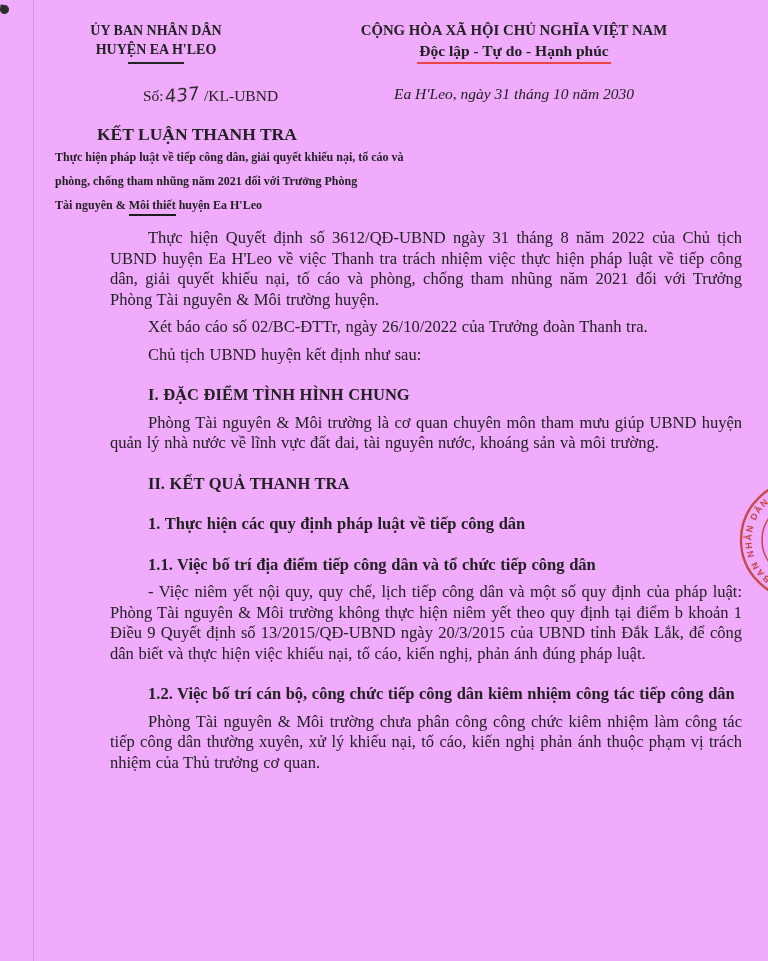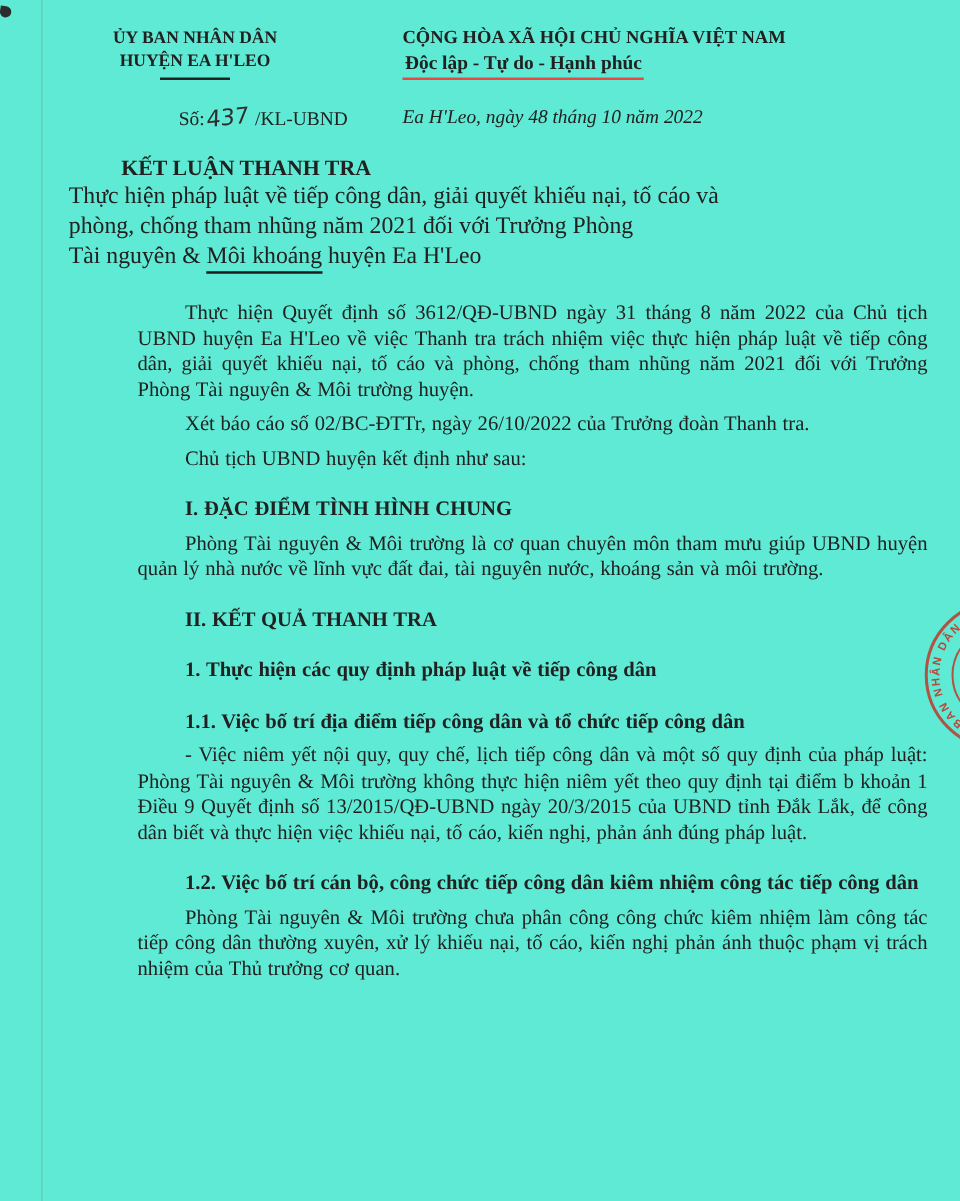--- a/index.html
+++ b/index.html
@@ -1,20 +1,20 @@
 <!DOCTYPE html>
 <html><head>
 <meta charset="utf-8">
 <style>
   html,body { margin:0; padding:0; background:#e8e8e4; }
   .page {
     position: relative;
     width: 768px; height: 961px;
     margin: 0 auto;
-    background: #5eead4;
+    background: #f0abfc;
     overflow: hidden;
     font-family: "Liberation Serif", "DejaVu Serif", serif;
     color: #212121;
   }
   
   .fold-line {
     position: absolute; left: 33px; top: 0; bottom: 0; width: 1px;
     background: rgba(110,110,100,0.28);
   }
   .corner-mark {
@@ -30,37 +30,37 @@
   .hdr-left-rule { width: 56px; height: 2px; background: #232323; margin: 3px auto 0; }
   .doc-number {
     position: absolute; left: 143px; top: 84px; font-size: 15.5px; white-space: nowrap;
   }
   .handwritten {
     display: inline-block; font-family: "DejaVu Sans", sans-serif;
     font-size: 18px; transform: rotate(-6deg) skewX(-8deg);
     margin: 0 5px 0 1px; color: #2e2e2e;
   }
   .hdr-right {
-    position: absolute; left: 322px; top: 22px; width: 352px; text-align: left;
+    position: absolute; left: 338px; top: 22px; width: 352px; text-align: center;
   }
   .hdr-right .nation { font-weight: bold; font-size: 14.8px; white-space: nowrap; }
   .hdr-right .motto {
     display: inline-block; font-weight: bold; font-size: 15.5px;
     border-bottom: 2px solid #ef4444; padding: 1px 2px 2px; margin-top: 2px;
     white-space: nowrap;
   }
   .hdr-right .dateline { margin-top: 21px; font-style: italic; font-size: 15.5px; white-space: nowrap; }
   
   .title-block { position: absolute; left: 82px; top: 124px; width: 600px; text-align: left; }
   .t1 { position: relative; left: 15px; font-weight: bold; font-size: 17.5px; }
-  .t-sub { position: relative; left: -27px; font-weight: normal; font-size: 19px; line-height: 24px; }
+  .t-sub { position: relative; left: -27px; font-weight: bold; font-size: 12px; line-height: 24px; }
   .t-sub:first-of-type { margin-top: 5px; }
   .u-span { border-bottom: 2px solid #1d1d1d; padding-bottom: 2px; }
   
-  .body-col { position: absolute; left: 110px; top: 240px; width: 632px;
+  .body-col { position: absolute; left: 110px; top: 228px; width: 632px;
     font-size: 16.5px; line-height: 20.5px; text-align: justify; word-spacing: 0.5px; }
   .body-col p { margin: 0 0 7px 0; text-indent: 38px; }
   .body-col p.h { font-weight: bold; margin-top: 20px; text-align: left; }
   
   .seal-svg { position: absolute; left: 722px; top: 478px; width: 100px; height: 132px; }
 </style>
 </head>
 <body>
 
 <div class="page">
@@ -72,28 +72,28 @@
     <div>ỦY BAN NHÂN DÂN</div>
     <div>HUYỆN EA H'LEO</div>
     <div class="hdr-left-rule"></div>
   </div>
 
   <div class="doc-number"><span>Số:</span><span class="handwritten">437</span><span>/KL-UBND</span></div>
 
   <div class="hdr-right">
     <div class="nation">CỘNG HÒA XÃ HỘI CHỦ NGHĨA VIỆT NAM</div>
     <div><span class="motto">Độc lập - Tự do - Hạnh phúc</span></div>
-    <div class="dateline">Ea H'Leo, ngày 48 tháng 10 năm 2022</div>
+    <div class="dateline">Ea H'Leo, ngày 31 tháng 10 năm 2030</div>
   </div>
 
   <div class="title-block">
     <div class="t1">KẾT LUẬN THANH TRA</div>
     <div class="t-sub">Thực hiện pháp luật về tiếp công dân, giải quyết khiếu nại, tố cáo và</div>
     <div class="t-sub">phòng, chống tham nhũng năm 2021 đối với Trưởng Phòng</div>
-    <div class="t-sub"><span>Tài nguyên &amp; </span><span class="u-span">Môi khoáng</span><span> huyện Ea H'Leo</span></div>
+    <div class="t-sub"><span>Tài nguyên &amp; </span><span class="u-span">Môi thiết</span><span> huyện Ea H'Leo</span></div>
   </div>
 
   <div class="body-col">
     <p>Thực hiện Quyết định số 3612/QĐ-UBND ngày 31 tháng 8 năm 2022 của Chủ tịch UBND huyện Ea H'Leo về việc Thanh tra trách nhiệm việc thực hiện pháp luật về tiếp công dân, giải quyết khiếu nại, tố cáo và phòng, chống tham nhũng năm 2021 đối với Trưởng Phòng Tài nguyên &amp; Môi trường huyện.</p>
     <p>Xét báo cáo số 02/BC-ĐTTr, ngày 26/10/2022 của Trưởng đoàn Thanh tra.</p>
     <p>Chủ tịch UBND huyện kết định như sau:</p>
     <p class="h">I. ĐẶC ĐIỂM TÌNH HÌNH CHUNG</p>
     <p>Phòng Tài nguyên &amp; Môi trường là cơ quan chuyên môn tham mưu giúp UBND huyện quản lý nhà nước về lĩnh vực đất đai, tài nguyên nước, khoáng sản và môi trường.</p>
     <p class="h">II. KẾT QUẢ THANH TRA</p>
     <p class="h">1. Thực hiện các quy định pháp luật về tiếp công dân</p>

